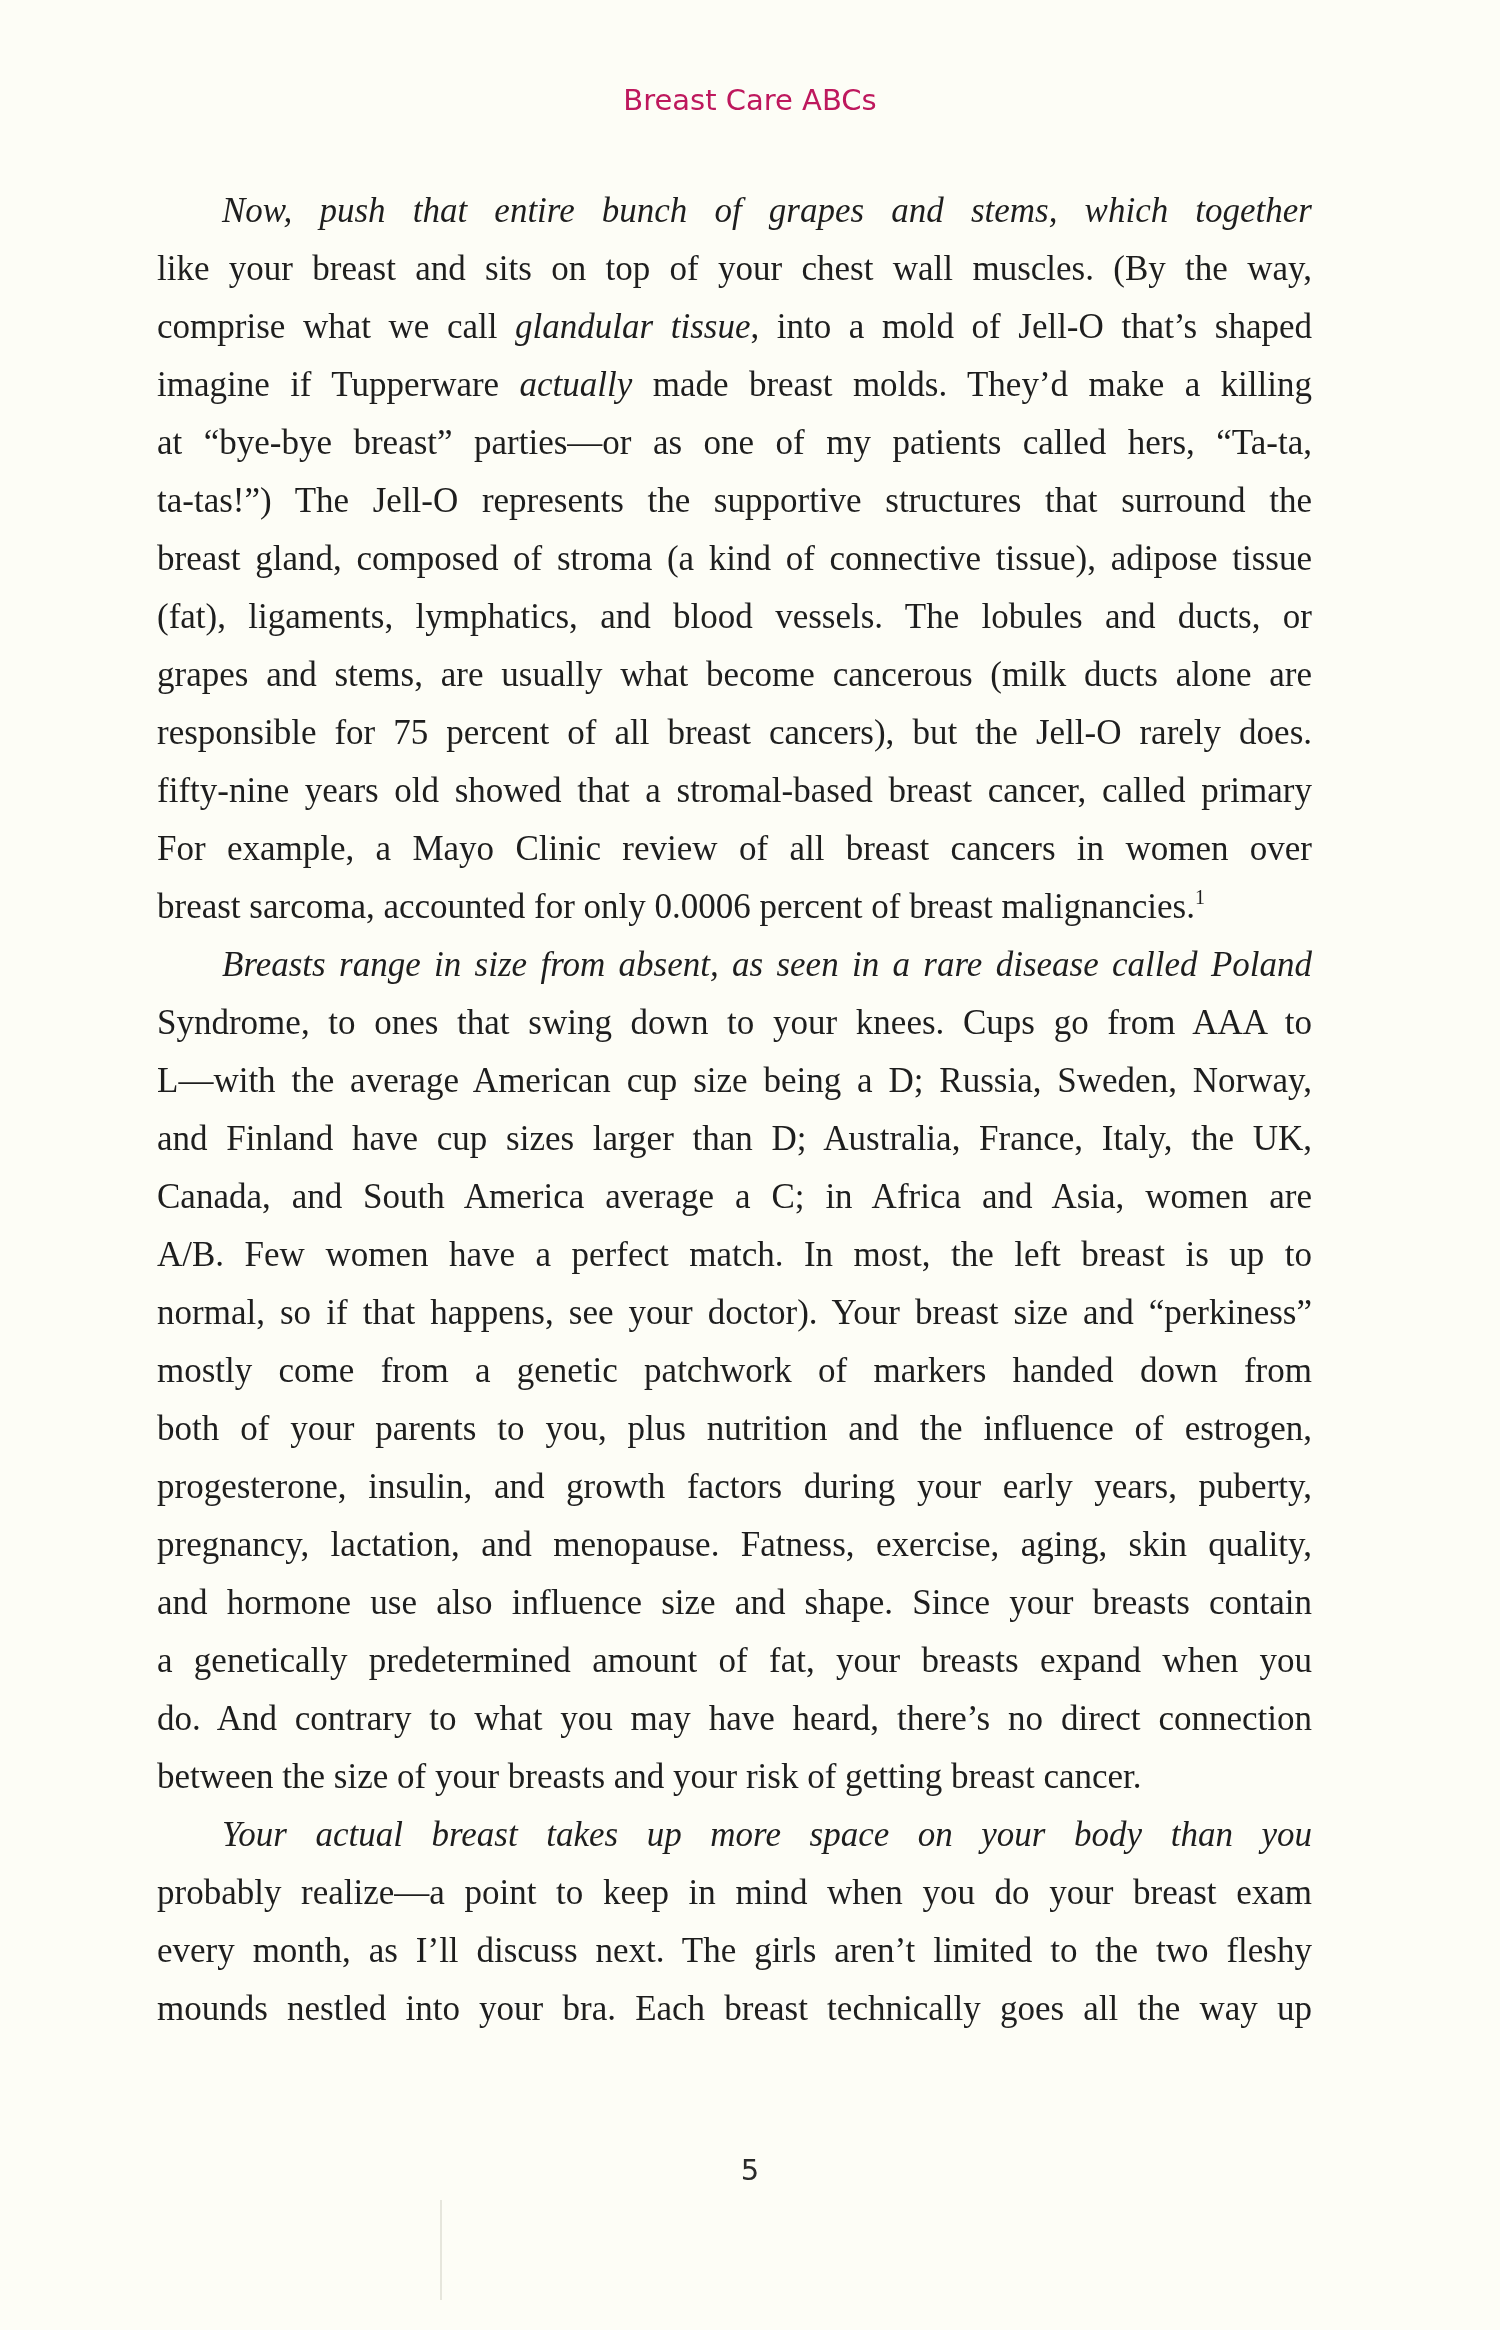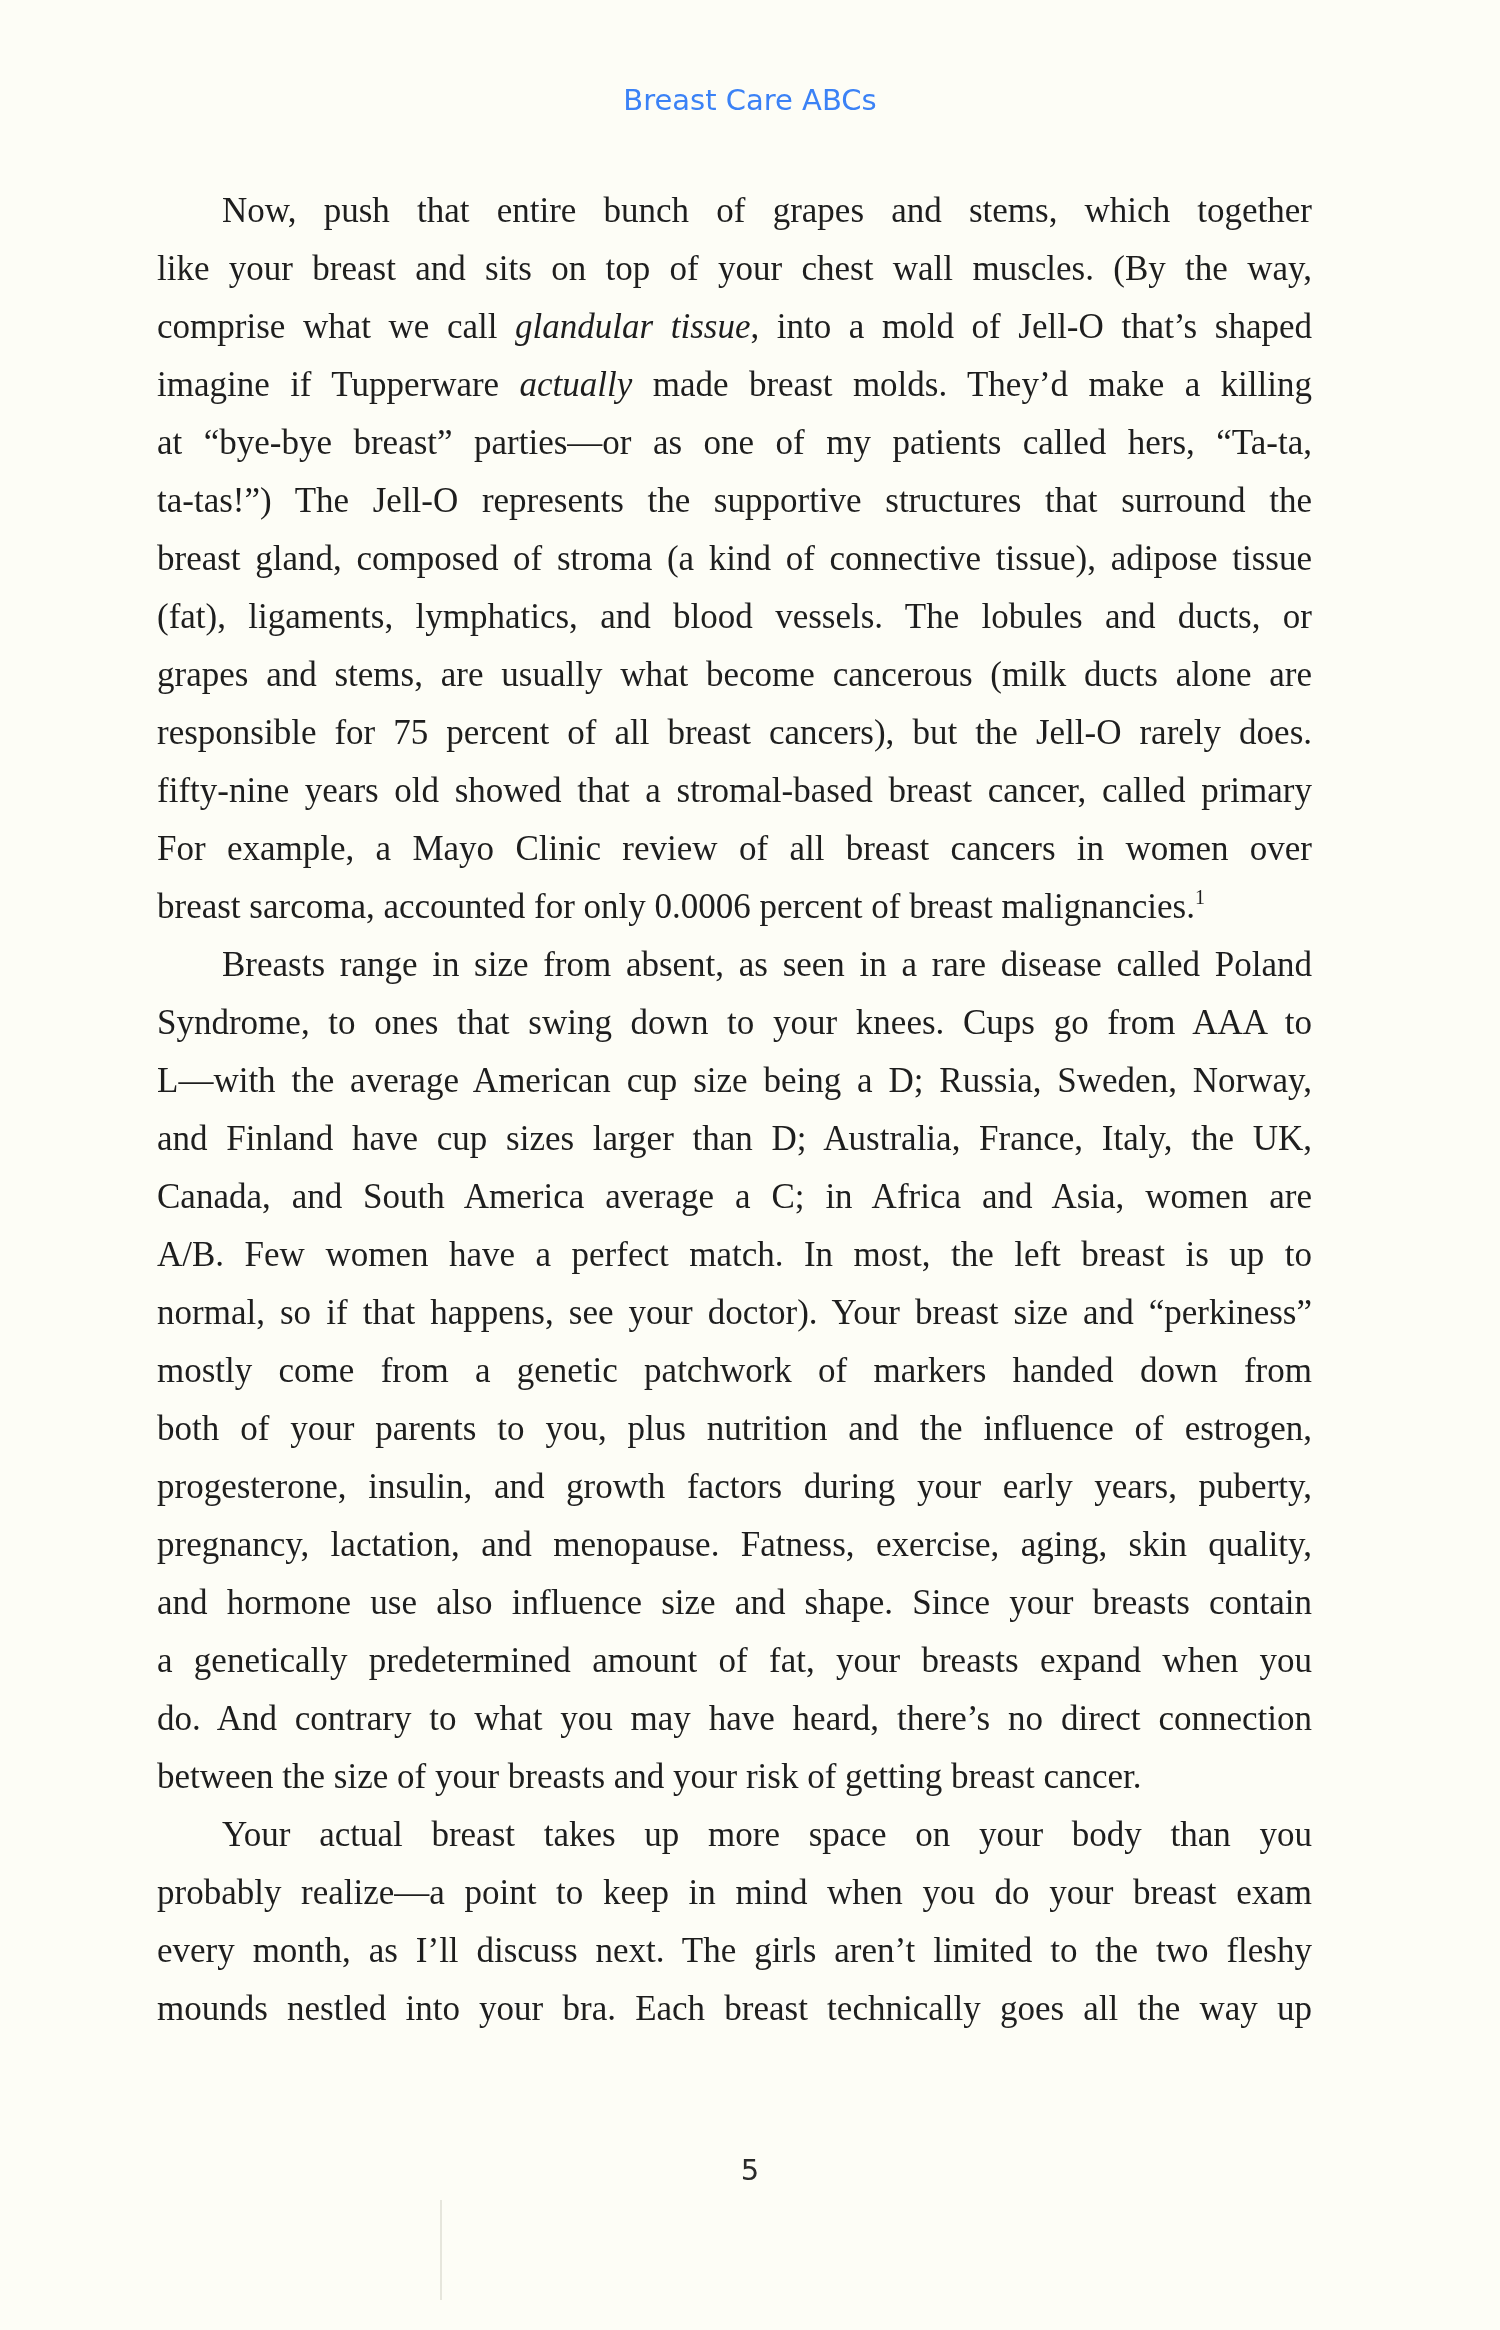--- a/index.html
+++ b/index.html
@@ -4,33 +4,33 @@
 <style>
   html, body { margin: 0; padding: 0; }
   body {
     width: 1500px; height: 2330px; position: relative; overflow: hidden;
     background: #fdfdf6;
     color: #1e1e1e;
   }
   .page { position: absolute; left: 0; top: 0; width: 1500px; height: 2330px; }
   .running-head {
     position: absolute; top: 80px; left: 0; width: 1500px; text-align: center;
-    font-family: "DejaVu Sans", sans-serif; font-size: 29px; color: #3b82f6;
+    font-family: "DejaVu Sans", sans-serif; font-size: 29px; color: #be185d;
     line-height: 40px;
   }
   .body-text {
     position: absolute; left: 157px; top: 182px; width: 1155px;
     font-family: "Liberation Serif", serif; font-size: 35px; line-height: 58px;
   }
   .line {
     display: block; height: 58px; white-space: nowrap;
     text-align: justify; text-align-last: justify;
   }
   .line.last { text-align-last: left; }
-  .line.first { padding-left: 65px; }
+  .line.first { padding-left: 65px; font-style: italic; }
   .it { font-style: italic; }
   .sup { font-size: 20px; vertical-align: 14px; line-height: 0; }
   .folio {
     position: absolute; top: 2150px; left: 0; width: 1500px; text-align: center;
     font-family: "DejaVu Sans", sans-serif; font-size: 29px; color: #2a2a2a; line-height: 40px;
   }
   .gutter-mark { position: absolute; width: 2px; background: #e6e6dc; }
 </style>
 </head>
 <body>

